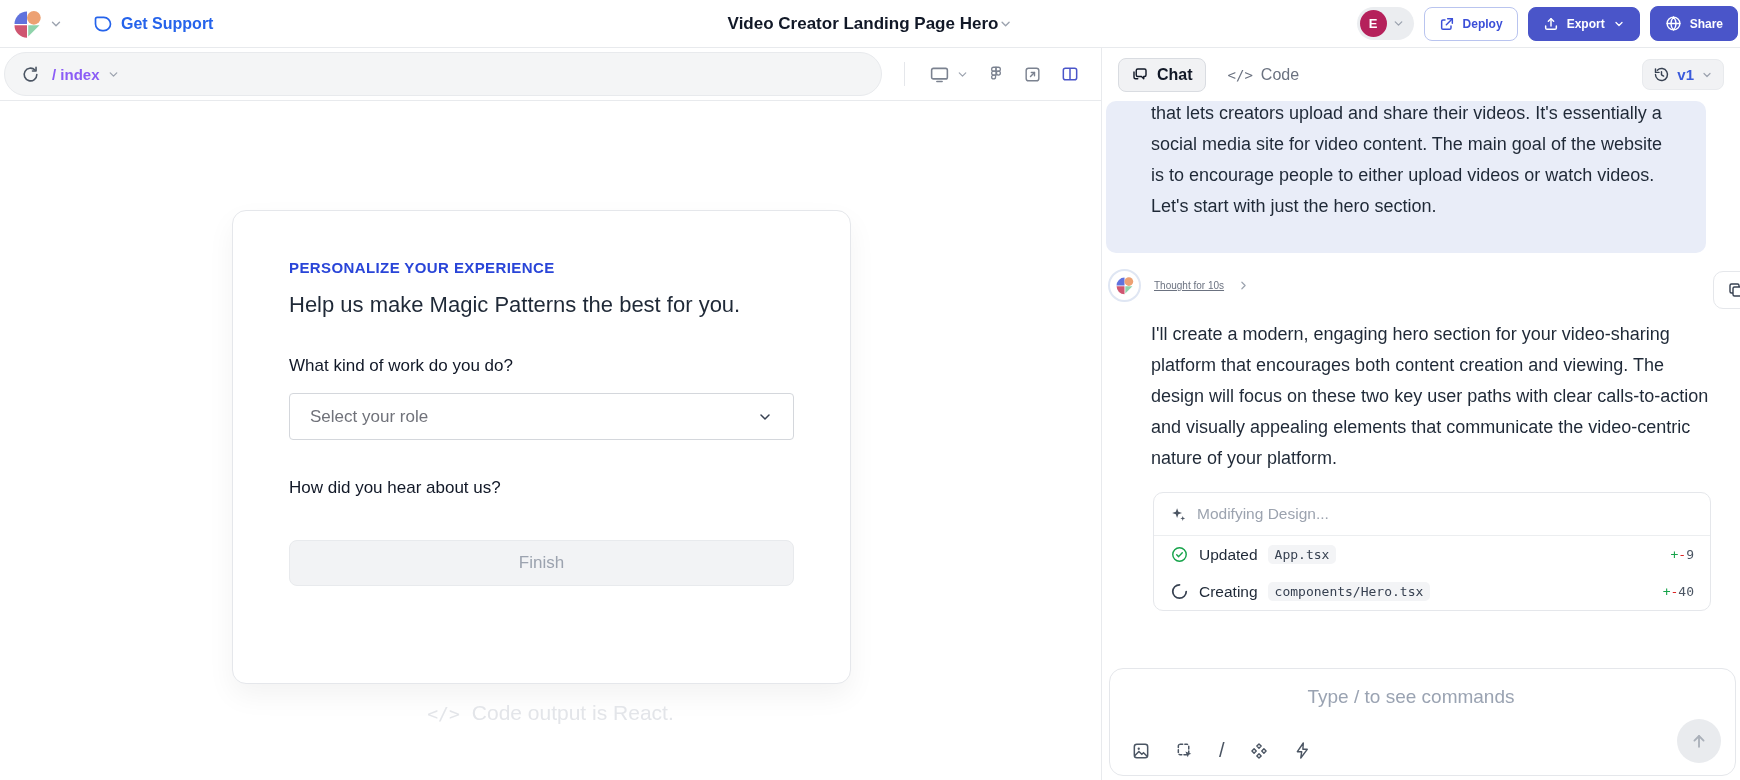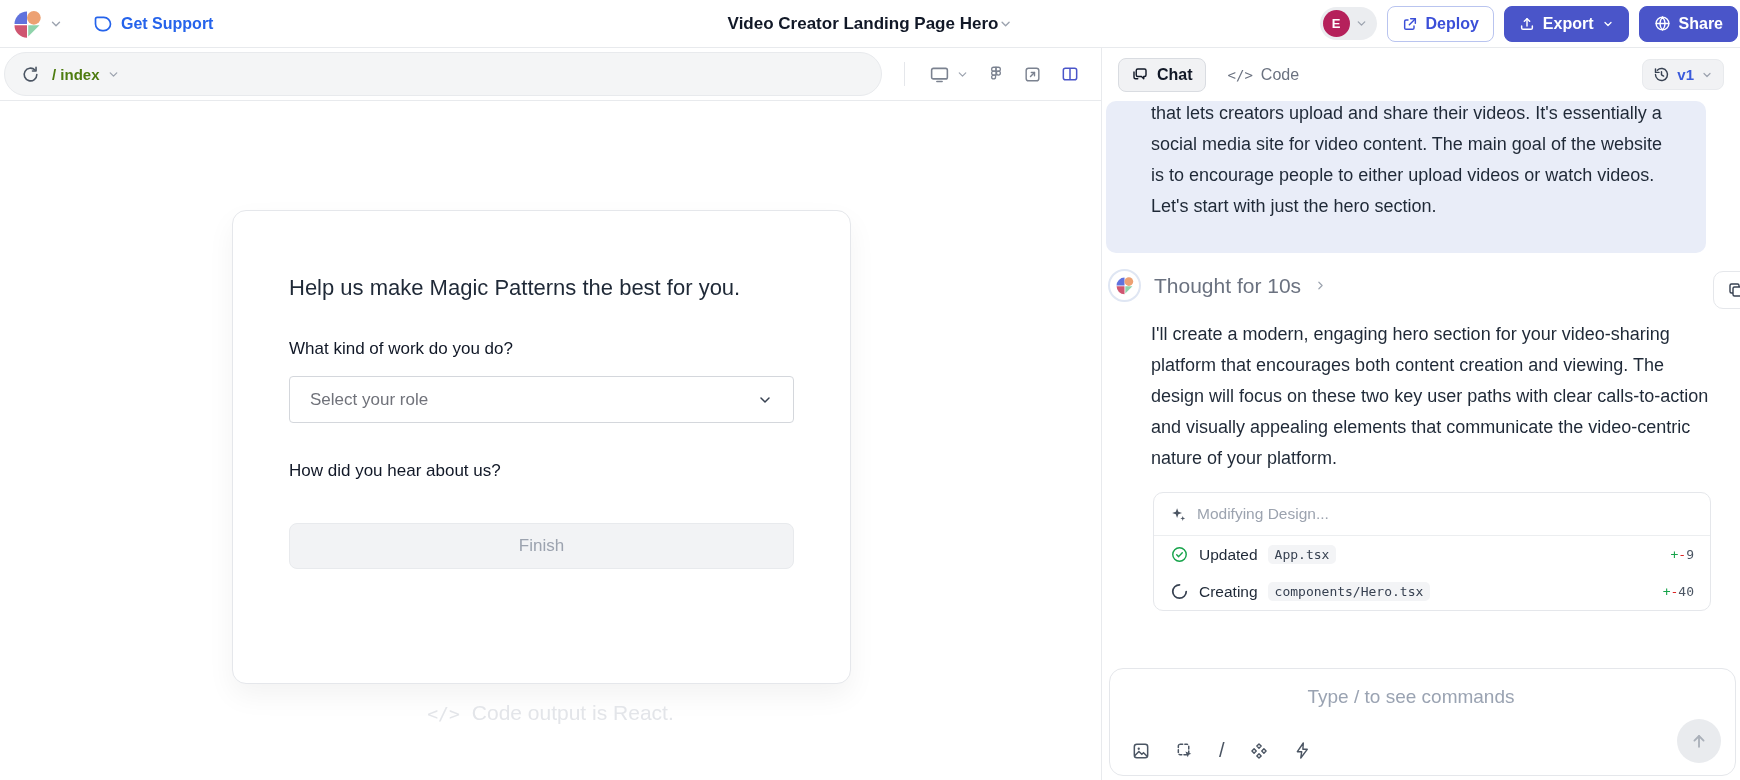--- a/index.html
+++ b/index.html
@@ -13,30 +13,30 @@
   
   .header { height: 47px; display: flex; align-items: center; padding: 0 12px; position: relative; background:#fff; }
   .logo-wrap { display:flex; align-items:center; gap:7px; }
   .chev { color:#9ca3af; }
   .get-support { display:flex; align-items:center; gap:8px; color:#2563eb; font-weight:600; font-size:16px; margin-left:30px; cursor:pointer; }
   .title-center { position:absolute; left:50%; transform:translateX(-50%); display:flex; align-items:center; }
   .title-center .t { font-weight:700; font-size:17px; color:#111827; }
   .header-right { margin-left:auto; display:flex; align-items:center; gap:10px; }
   .avatar-pill { background:#ebedf0; border-radius:999px; padding:3px 9px 3px 3px; display:flex; align-items:center; gap:5px; }
   .avatar { width:27px; height:27px; border-radius:50%; background:#b5215b; color:#fff; font-weight:700; font-size:13px; display:flex; align-items:center; justify-content:center; }
-  .btn { display:flex; align-items:center; gap:8px; font-weight:600; font-size:16px; border-radius:8px; padding:8px 14px; cursor:pointer; white-space:nowrap; }
+  .btn { display:flex; align-items:center; gap:8px; font-weight:600; font-size:12px; border-radius:8px; padding:8px 14px; cursor:pointer; white-space:nowrap; }
   .btn-deploy { color:#3b4fd8; border:1px solid #b9c4ef; background:#fff; }
   .btn-primary { background:#4a55c9; color:#fff; border:1px solid #4a55c9; }
   .btn-share { margin-right:-10px; }
 
   
   .toolbar { height:54px; display:flex; border-top:1px solid #e8eaed; }
   .toolbar-left { width:1101px; display:flex; align-items:center; padding:0 4px; border-bottom:1px solid #e8eaed; }
   .addr { width:878px; height:44px; background:#f4f5f6; border:1px solid #e8eaed; border-radius:22px; display:flex; align-items:center; gap:12px; padding:0 16px; }
-  .addr-path { display:flex; align-items:center; gap:7px; font-weight:700; font-size:15px; color:#4d7c0f; cursor:pointer; }
+  .addr-path { display:flex; align-items:center; gap:7px; font-weight:700; font-size:15px; color:#8b5cf6; cursor:pointer; }
   .vsep { width:1px; height:24px; background:#e5e7eb; margin-left:22px; }
   .tb-icons { display:flex; align-items:center; margin-left:24px; color:#7b8290; }
   .tb-icons .ic { display:flex; align-items:center; cursor:pointer; }
   .gap18 { margin-left:18px; }
   .ic-blue { color:#4a55c9; }
 
   .toolbar-right { flex:1; display:flex; align-items:center; padding:0 16px; border-left:1px solid #e8eaed; background:#fff; }
   .tab-chat { display:flex; align-items:center; gap:8px; background:#f1f2f4; border:1px solid #d9dce1; border-radius:8px; padding:7px 12px; font-weight:700; font-size:16px; color:#111827; cursor:pointer; }
   .tab-code { display:flex; align-items:center; gap:8px; color:#6b7280; font-size:16px; font-weight:500; margin-left:22px; cursor:pointer; }
   .mono-glyph { font-family:"DejaVu Sans Mono", monospace; font-size:14px; }
@@ -54,21 +54,21 @@
   .finish { margin-top:42px; height:46px; background:#f2f3f5; border:1px solid #e8eaed; border-radius:8px; display:flex; align-items:center; justify-content:center; color:#9ca3af; font-size:17px; font-weight:500; }
   .code-note { position:absolute; top:600px; left:0; width:1101px; display:flex; justify-content:center; align-items:center; gap:12px; color:#e3e5e9; font-size:21px; }
   .code-note .mono-glyph { font-size:18px; }
 
   
   .chat-panel { flex:1; position:relative; border-left:1px solid #e8eaed; background:#fff; overflow:hidden; }
   .user-msg { margin-left:4px; width:600px; height:152px; background:#e9edf8; border-radius:10px; overflow:hidden; padding:11px 38px 0 45px; }
   .user-msg-text { margin-top:-14px; font-size:18px; line-height:31px; color:#1f2937; white-space:pre-line; }
   .assistant-row { display:flex; align-items:center; gap:13px; margin:16px 0 0 6px; }
   .mp-avatar { width:33px; height:33px; border-radius:50%; border:2px solid #dfe6f3; background:#fff; display:flex; align-items:center; justify-content:center; }
-  .thought { color:#6b7280; font-size:21px; }
+  .thought { color:#6b7280; font-size:10px;text-decoration:underline; }
   .copy-btn { position:absolute; left:611px; top:170px; width:46px; height:38px; background:#fff; border:1px solid #e5e7eb; border-radius:10px; display:flex; align-items:center; justify-content:center; color:#374151; cursor:pointer; }
   .ai-text { margin:17px 28px 0 49px; font-size:18px; line-height:31px; color:#1f2937; }
   .task-card { margin:18px 0 0 51px; width:558px; border:1px solid #e5e7eb; border-radius:10px; background:#fff; }
   .task-head { display:flex; align-items:center; gap:10px; padding:12px 16px; color:#9ca3af; font-size:15.5px; border-bottom:1px solid #eceef0; }
   .task-head .spark { color:#4b5563; }
   .task-row { display:flex; align-items:center; gap:10px; padding:9px 16px 9px 16px; font-size:15.5px; color:#1f2937; font-weight:500; }
   .chip { font-family:"DejaVu Sans Mono", monospace; font-size:13px; background:#f3f4f6; padding:2px 7px; border-radius:5px; color:#374151; font-weight:400; }
   .stats { margin-left:auto; font-family:"DejaVu Sans Mono", monospace; font-size:13px; }
   .plus { color:#16a34a; } .minus { color:#dc2626; } .count { color:#4b5563; }
 
@@ -250,20 +250,21 @@
           </svg>
       </span>
     </div>
   </div>
 </div>
 
 <div class="main">
 
   <div class="preview">
     <div class="card">
+      <div class="eyebrow">PERSONALIZE YOUR EXPERIENCE</div>
       <div class="card-heading">Help us make Magic Patterns the best for you.</div>
 
       <div class="q-label">What kind of work do you do?</div>
       <div class="select">
         <span>Select your role</span>
         <span class="chev" style="color:#374151">
           <svg width="16" height="16" viewBox="0 0 24 24" fill="none" stroke="currentColor" stroke-width="2.2" stroke-linecap="round" stroke-linejoin="round">
               <path d="M6 9l6 6 6-6"></path>
             </svg>
         </span>

